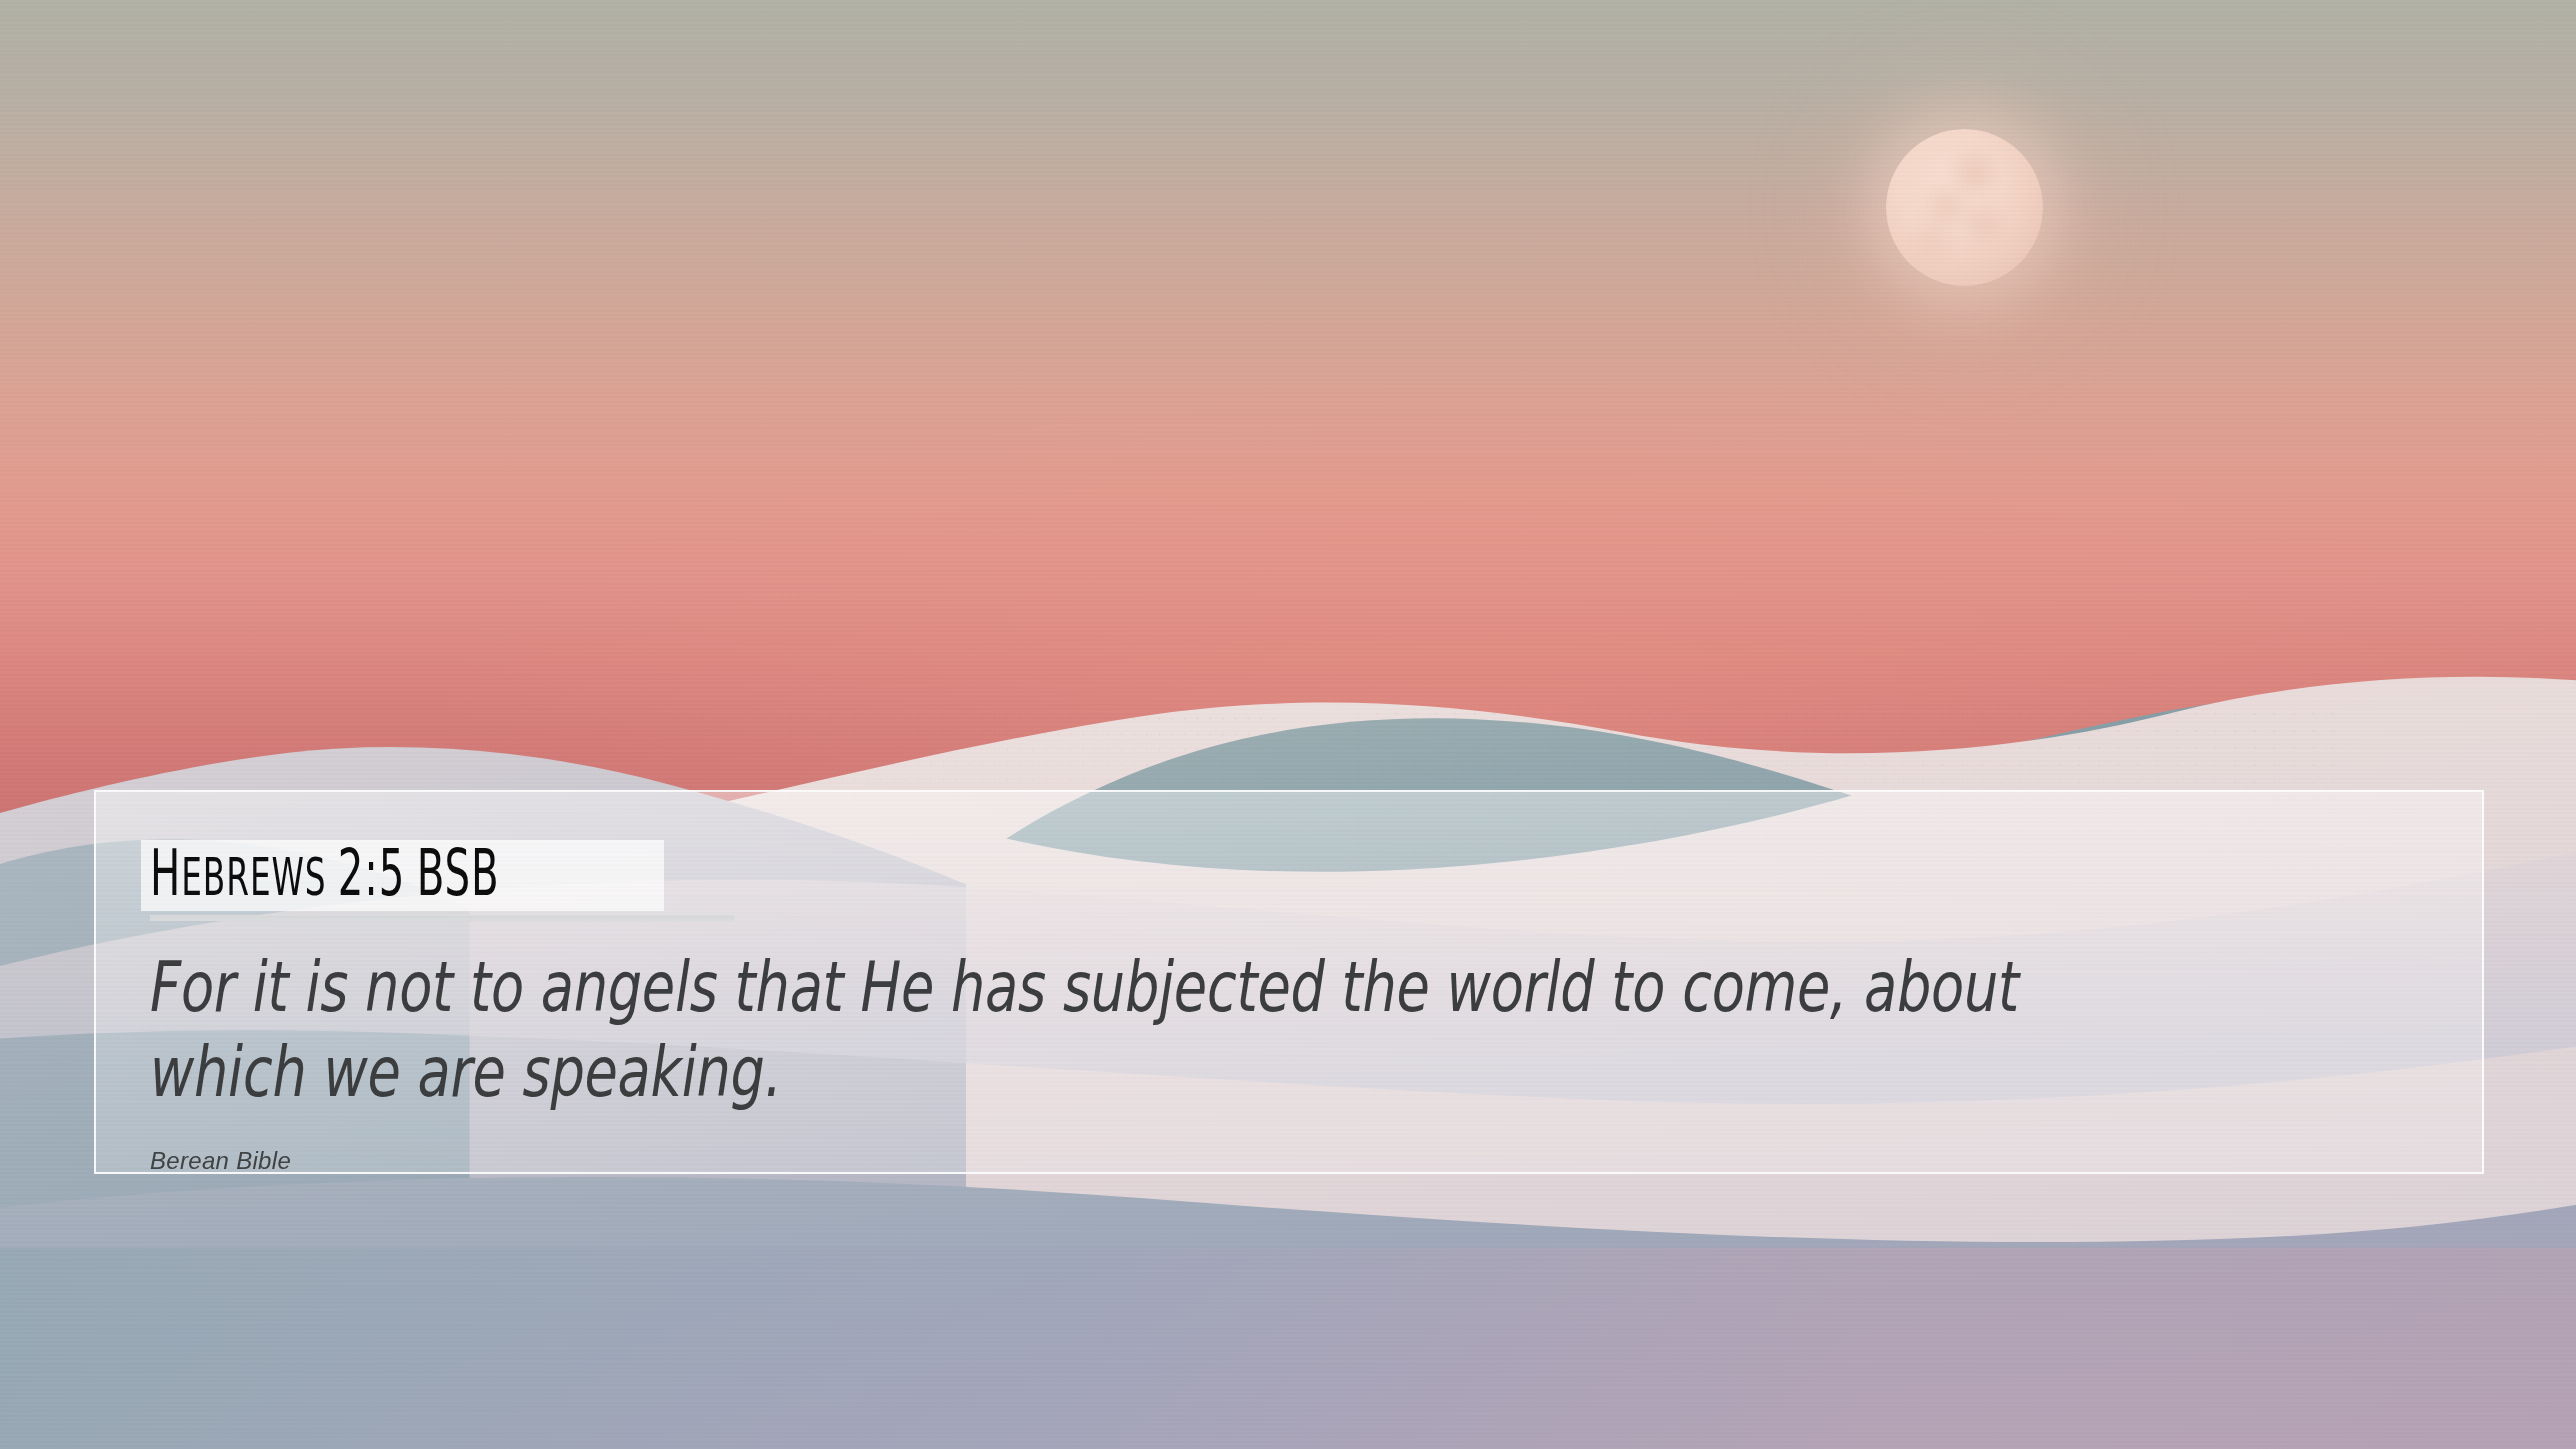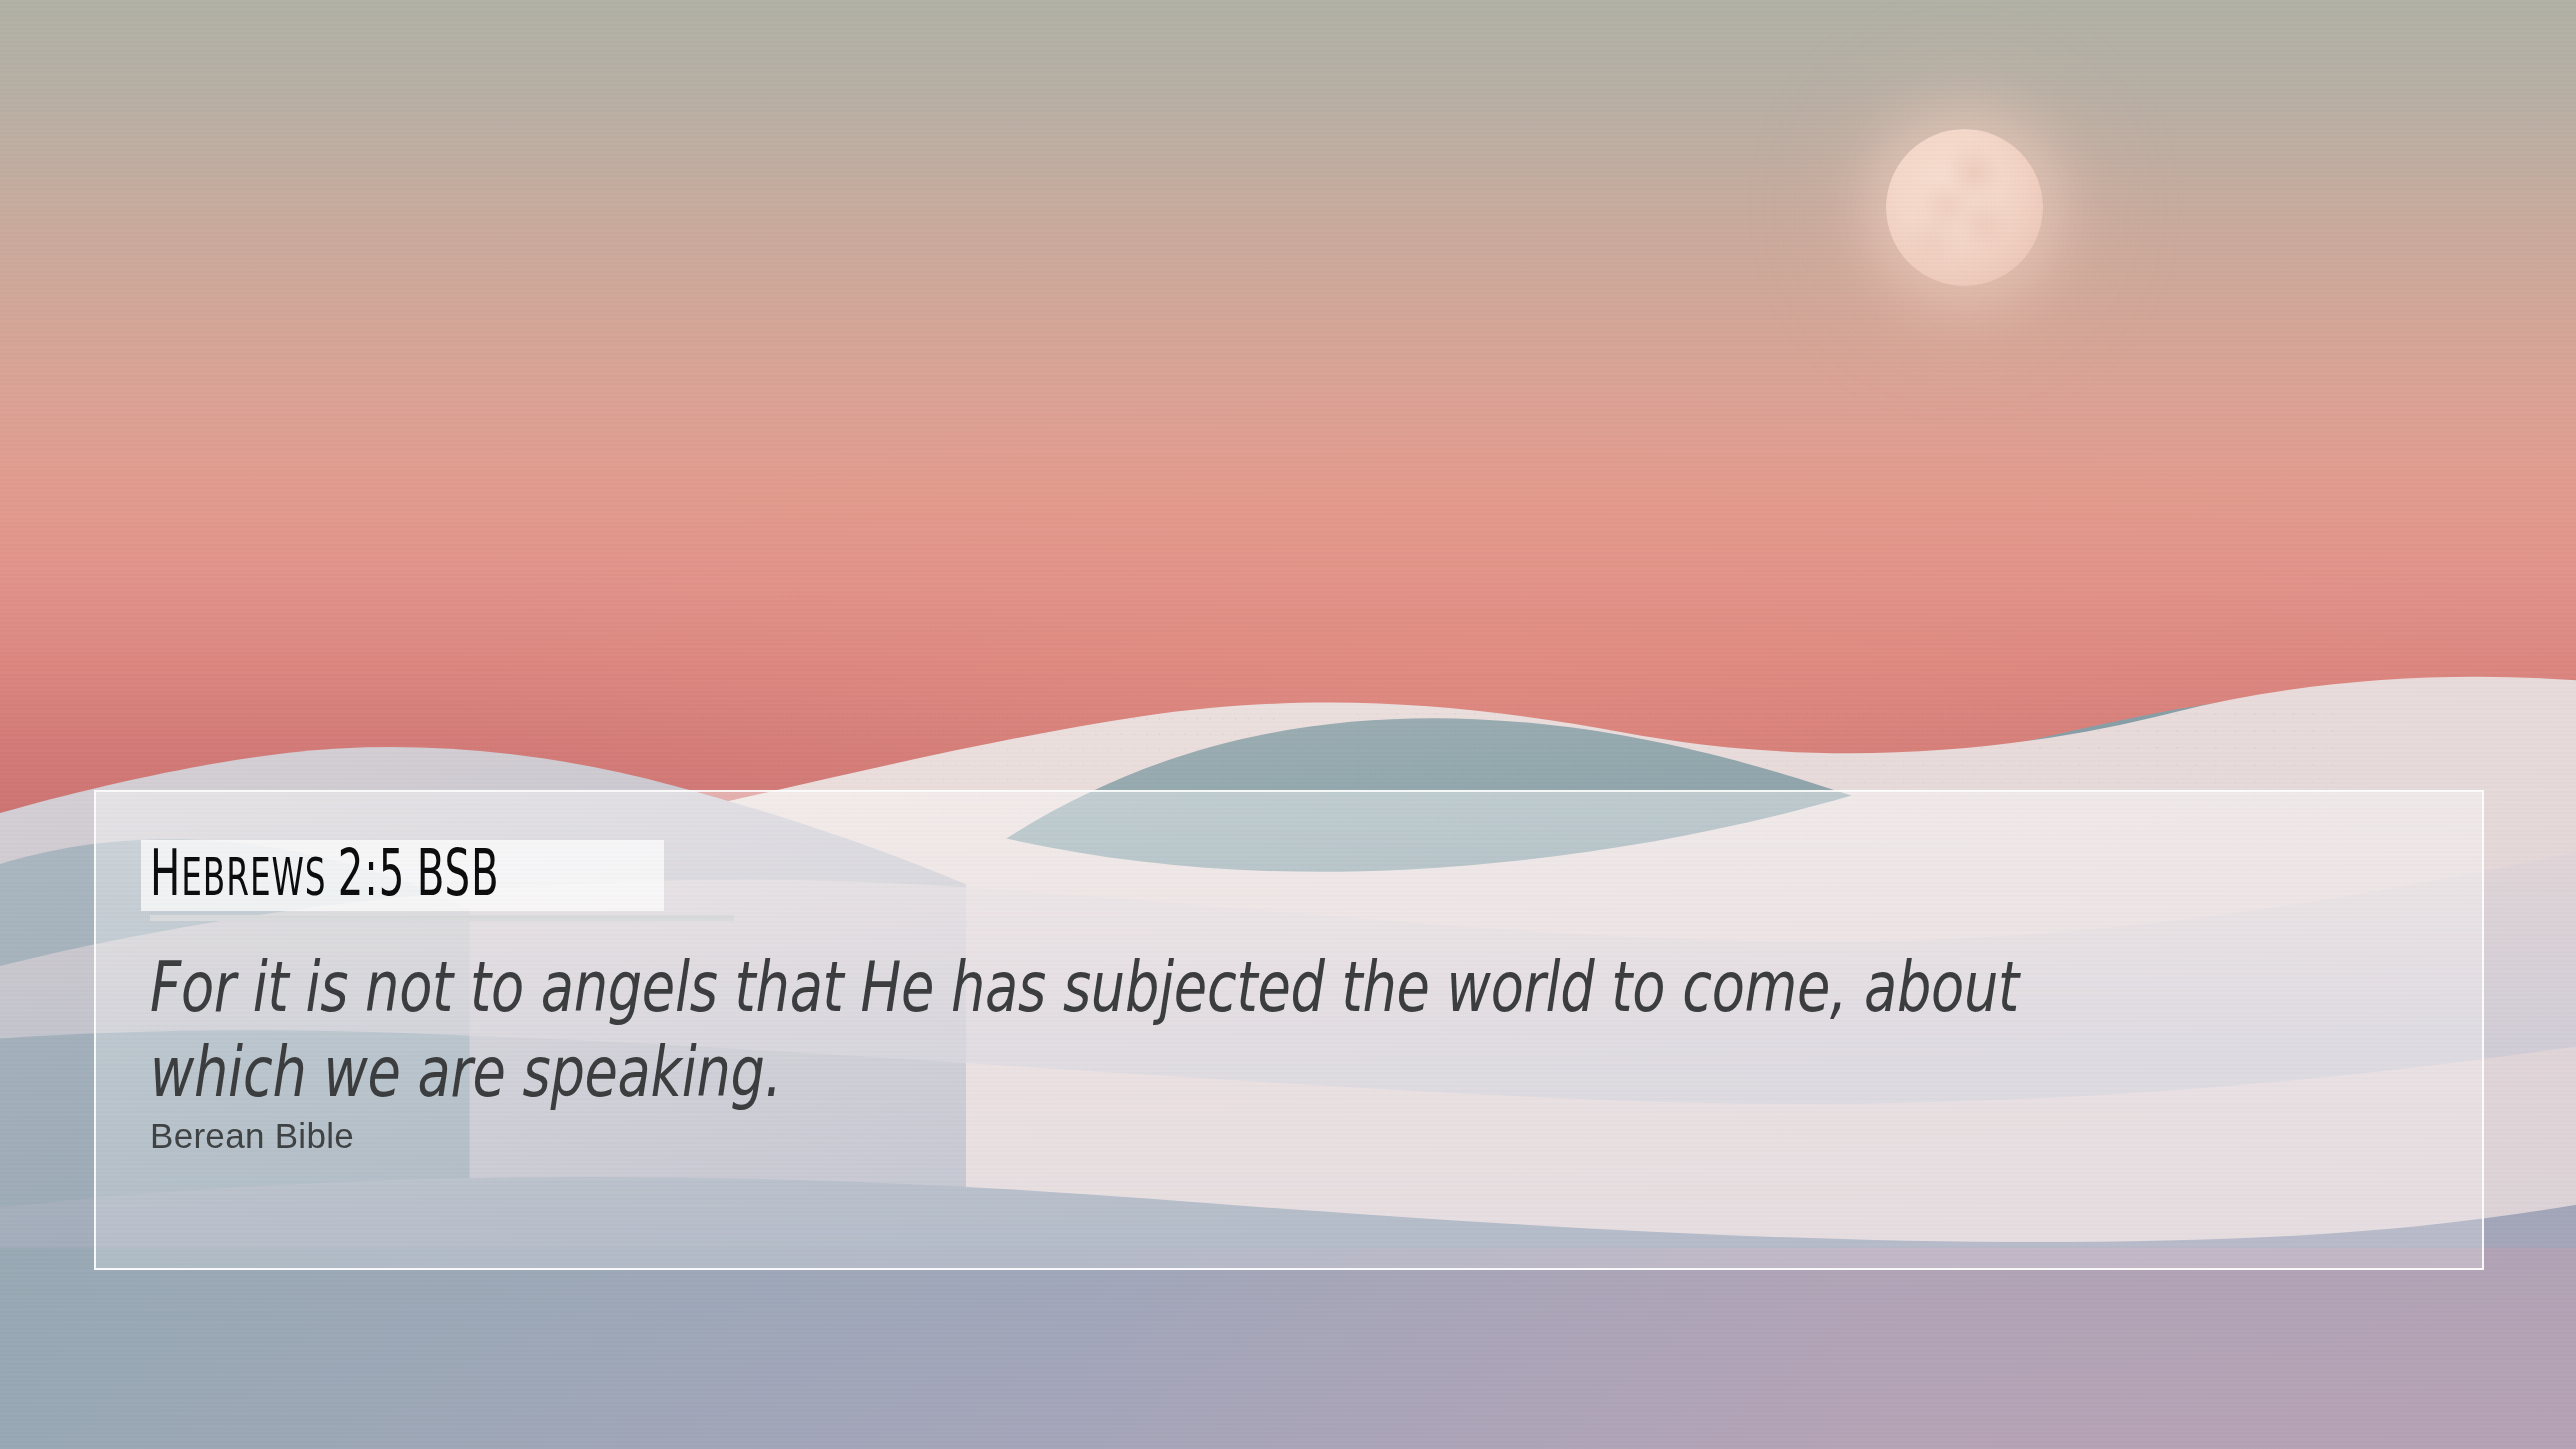--- a/index.html
+++ b/index.html
@@ -114,21 +114,21 @@
       repeating-linear-gradient(0deg, rgba(255,255,255,.10) 0 0.7px, rgba(0,0,0,.10) 0.7px 1.3px),
       repeating-linear-gradient(90deg, rgba(255,255,255,.07) 0 0.7px, rgba(0,0,0,.07) 0.7px 2px);
   }
 
   
   .quote-card {
     position: absolute;
     left: 94px;
     top: 790px;
     width: 2390px;
-    height: 480px;
+    height: 384px;
     box-sizing: border-box;
     border: 2px solid rgba(255,255,255,0.92);
     background: linear-gradient(to bottom,
                 rgba(255,255,255,0.42) 0%,
                 rgba(255,255,255,0.30) 45%,
                 rgba(255,255,255,0.22) 100%);
     overflow: hidden;
     padding-left: 11px;
   }
 
@@ -179,23 +179,25 @@
     line-height: 1.22;
     color: #3a3c3d;
     max-width: 2348px;
     letter-spacing: -0.3px;
     transform: scaleX(0.86);
     transform-origin: left top;
   }
 
   
   .attribution {
+    margin-top: 31px;
     font-family: "Liberation Sans", "DejaVu Sans", sans-serif;
+    font-style: italic;
     font-weight: 300;
-    font-size: 35px;
+    font-size: 24px;
     color: #3f4243;
     letter-spacing: 0.3px;
   }
 </style>
 </head>
 <body>
 
 <div id="stage">
 
   <div class="sky"></div>

